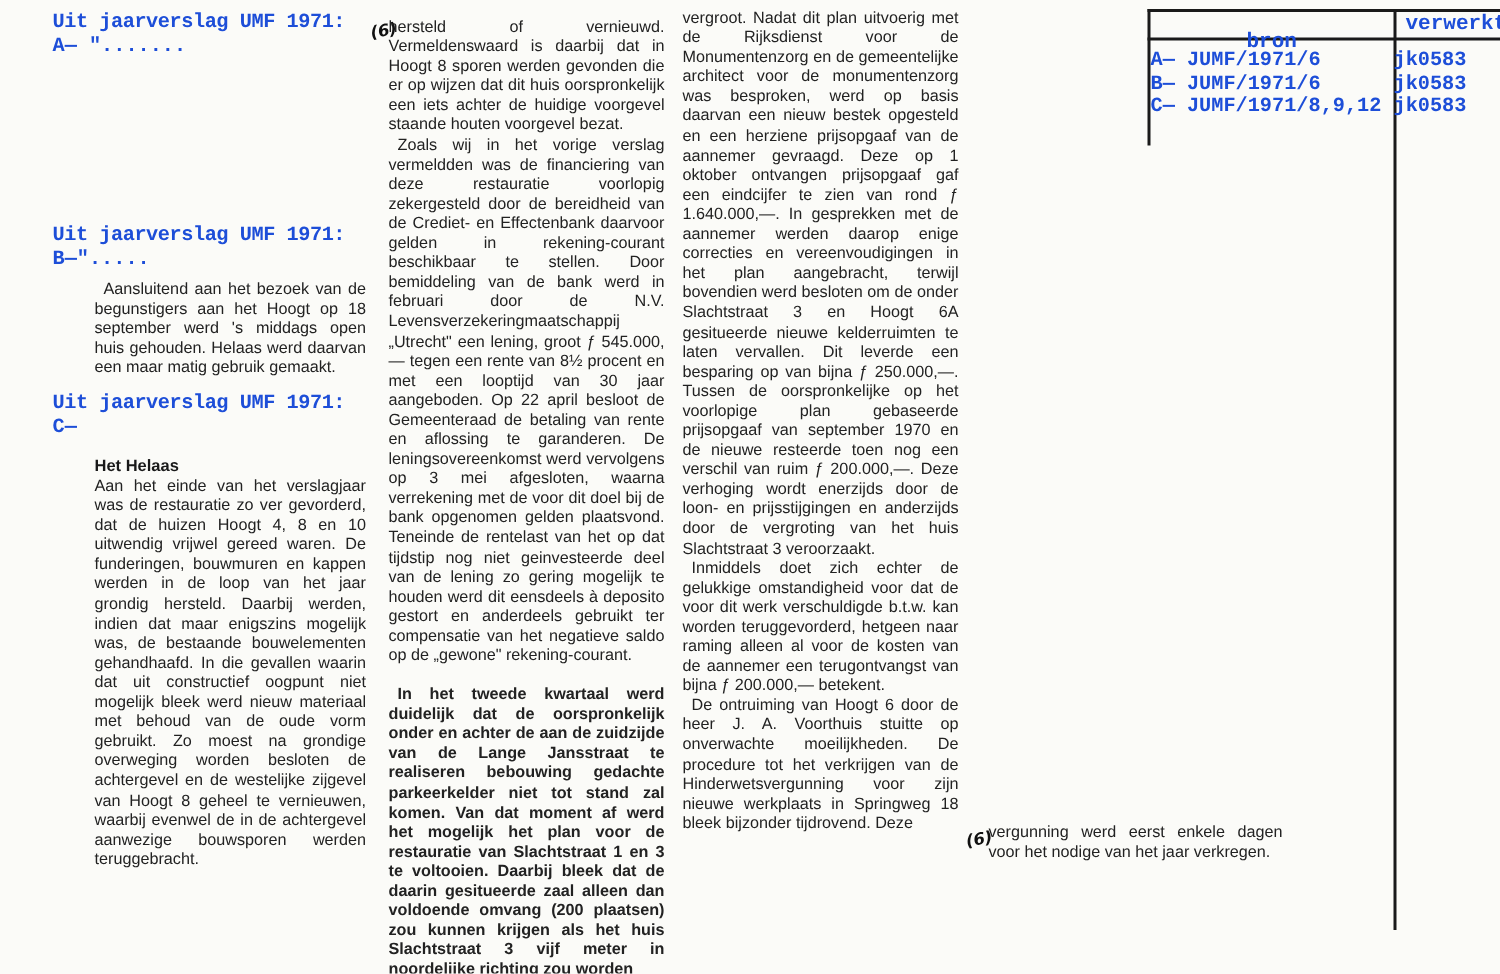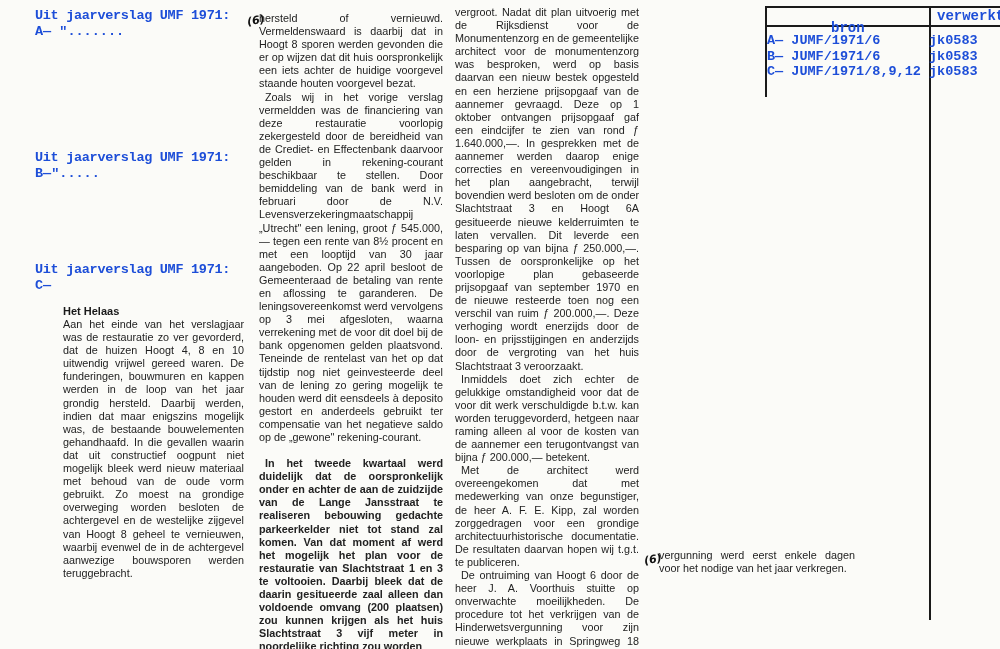--- a/index.html
+++ b/index.html
@@ -57,20 +57,23 @@
 <div class="page">
 
   <div class="sec" style="top:8px">
     <div class="mono sec-heading">Uit jaarverslag UMF 1971:</div>
     <div class="mono sec-label">A— ".......</div>
   </div>
 
   <div class="sec" style="top:150px">
     <div class="mono sec-heading">Uit jaarverslag UMF 1971:</div>
     <div class="mono sec-label">B—".....</div>
+    <div class="sec-body">
+      <p class="body-par ind">Aansluitend aan het bezoek van de begunstigers aan het Hoogt op 18 september werd 's middags open huis gehouden. Helaas werd daarvan een maar matig gebruik gemaakt.</p>
+    </div>
   </div>
 
   <div class="sec" style="top:262px">
     <div class="mono sec-heading">Uit jaarverslag UMF 1971:</div>
     <div class="mono sec-label">C—</div>
     <div class="sec-body" style="margin-top:12px">
       <p class="subtitle">Het Helaas</p>
       <p class="body-par">Aan het einde van het verslagjaar was de restauratie zo ver gevorderd, dat de huizen Hoogt 4, 8 en 10 uitwendig vrijwel gereed waren. De funderingen, bouwmuren en kappen werden in de loop van het jaar grondig hersteld. Daarbij werden, indien dat maar enigszins mogelijk was, de bestaande bouwelementen gehandhaafd. In die gevallen waarin dat uit constructief oogpunt niet mogelijk bleek werd nieuw materiaal met behoud van de oude vorm gebruikt. Zo moest na grondige overweging worden besloten de achtergevel en de westelijke zijgevel van Hoogt 8 geheel te vernieuwen, waarbij evenwel de in de achtergevel aanwezige bouwsporen werden teruggebracht.</p>
     </div>
   </div>
@@ -78,21 +81,20 @@
   <span class="marker" style="left:247px;top:14px">(6)</span>
   <div class="col" style="left:259px;top:12px">
     <p class="body-par">hersteld of vernieuwd. Vermeldenswaard is daarbij dat in Hoogt 8 sporen werden gevonden die er op wijzen dat dit huis oorspronkelijk een iets achter de huidige voorgevel staande houten voorgevel bezat.</p>
     <p class="body-par ind">Zoals wij in het vorige verslag vermeldden was de financiering van deze restauratie voorlopig zekergesteld door de bereidheid van de Crediet- en Effectenbank daarvoor gelden in rekening-courant beschikbaar te stellen. Door bemiddeling van de bank werd in februari door de N.V. Levensverzekeringmaatschappij „Utrecht" een lening, groot ƒ 545.000,— tegen een rente van 8½ procent en met een looptijd van 30 jaar aangeboden. Op 22 april besloot de Gemeenteraad de betaling van rente en aflossing te garanderen. De leningsovereenkomst werd vervolgens op 3 mei afgesloten, waarna verrekening met de voor dit doel bij de bank opgenomen gelden plaatsvond. Teneinde de rentelast van het op dat tijdstip nog niet geinvesteerde deel van de lening zo gering mogelijk te houden werd dit eensdeels à deposito gestort en anderdeels gebruikt ter compensatie van het negatieve saldo op de „gewone" rekening-courant.</p>
     <p class="body-par ind gap-top">In het tweede kwartaal werd duidelijk dat de oorspronkelijk onder en achter de aan de zuidzijde van de Lange Jansstraat te realiseren bebouwing gedachte parkeerkelder niet tot stand zal komen. Van dat moment af werd het mogelijk het plan voor de restauratie van Slachtstraat 1 en 3 te voltooien. Daarbij bleek dat de daarin gesitueerde zaal alleen dan voldoende omvang (200 plaatsen) zou kunnen krijgen als het huis Slachtstraat 3 vijf meter in noordelijke richting zou worden</p>
   </div>
 
   <div class="col" style="left:455px;top:6px">
     <p class="body-par">vergroot. Nadat dit plan uitvoerig met de Rijksdienst voor de Monumentenzorg en de gemeentelijke architect voor de monumentenzorg was besproken, werd op basis daarvan een nieuw bestek opgesteld en een herziene prijsopgaaf van de aannemer gevraagd. Deze op 1 oktober ontvangen prijsopgaaf gaf een eindcijfer te zien van rond ƒ 1.640.000,—. In gesprekken met de aannemer werden daarop enige correcties en vereenvoudigingen in het plan aangebracht, terwijl bovendien werd besloten om de onder Slachtstraat 3 en Hoogt 6A gesitueerde nieuwe kelderruimten te laten vervallen. Dit leverde een besparing op van bijna ƒ 250.000,—. Tussen de oorspronkelijke op het voorlopige plan gebaseerde prijsopgaaf van september 1970 en de nieuwe resteerde toen nog een verschil van ruim ƒ 200.000,—. Deze verhoging wordt enerzijds door de loon- en prijsstijgingen en anderzijds door de vergroting van het huis Slachtstraat 3 veroorzaakt.</p>
     <p class="body-par ind">Inmiddels doet zich echter de gelukkige omstandigheid voor dat de voor dit werk verschuldigde b.t.w. kan worden teruggevorderd, hetgeen naar raming alleen al voor de kosten van de aannemer een terugontvangst van bijna ƒ 200.000,— betekent.</p>
-    <p class="body-par ind">Met de architect werd overeengekomen dat met medewerking van onze begunstiger, de heer A. F. E. Kipp, zal worden zorggedragen voor een grondige architectuurhistorische documentatie. De resultaten daarvan hopen wij t.g.t. te publiceren.</p>
     <p class="body-par ind">De ontruiming van Hoogt 6 door de heer J. A. Voorthuis stuitte op onverwachte moeilijkheden. De procedure tot het verkrijgen van de Hinderwetsvergunning voor zijn nieuwe werkplaats in Springweg 18 bleek bijzonder tijdrovend. Deze</p>
   </div>
 
   <span class="marker" style="left:644px;top:553px">(6)</span>
   <div class="c4">
     <p class="body-par">vergunning werd eerst enkele dagen voor het nodige van het jaar verkregen.</p>
   </div>
 
   <div class="tline" style="left:765px;top:6px;width:235px;height:2px"></div>
   <div class="tline" style="left:765px;top:25px;width:235px;height:1.5px"></div>

